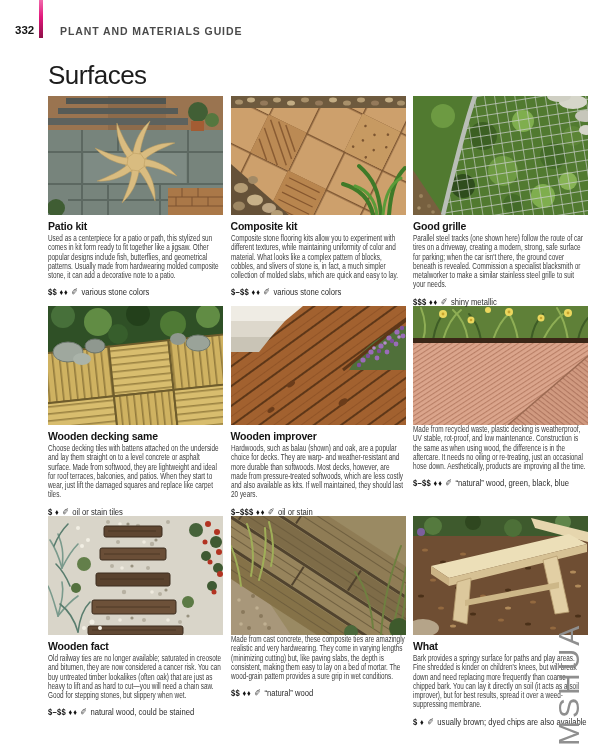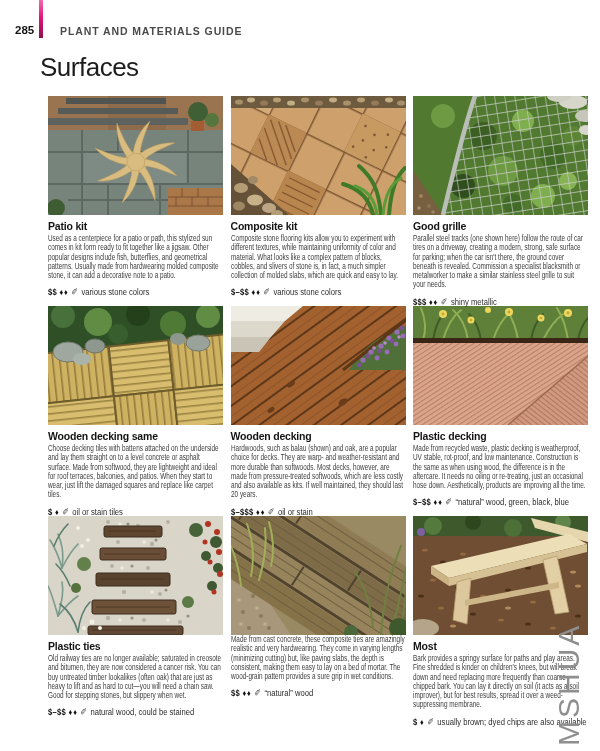--- a/index.html
+++ b/index.html
@@ -3,21 +3,21 @@
 <meta charset="utf-8">
 <style>
   html,body{margin:0;padding:0;background:#ffffff;}
   body{width:600px;height:751px;position:relative;overflow:hidden;
        font-family:"Liberation Sans",sans-serif;color:#222;}
   .pagebar{position:absolute;left:39px;top:0;width:4px;height:38px;
            background:linear-gradient(180deg,#f06aab 0%,#e2177c 45%,#8e1048 100%);}
   .pagenum{position:absolute;left:15px;top:24px;font-size:11.5px;font-weight:bold;color:#141414;}
   .sectiontitle{position:absolute;left:48px;top:25px;font-size:10.5px;font-weight:bold;
                 letter-spacing:0.9px;color:#4a4a4a;padding-left:12px;}
-  .pagetitle{position:absolute;left:36px;top:48px;margin:4px;font-size:26px;font-weight:400;
+  .pagetitle{position:absolute;left:36px;top:48px;margin:12px;font-size:26px;font-weight:400;
              letter-spacing:-0.5px;color:#1c1c1c;}
   .grid{position:absolute;top:96px;left:33px;width:540px;display:grid;
         grid-template-columns:repeat(3,175px);column-gap:7.5px;grid-auto-rows:210px;}
   .card{width:175px;height:251px;overflow:hidden;padding-left:15px;}
   .thumb{width:175px;height:119px;overflow:hidden;background:#b9b2a4;}
   .thumb svg{display:block;}
   .card h3{margin:5px 0 2px;font-size:10.5px;letter-spacing:-0.2px;color:#141414;font-weight:bold;}
   .desc{margin:0;font-size:8.2px;line-height:1.13;color:#3c3c3c;width:224px;
         transform:scaleX(0.781);transform-origin:0 0;letter-spacing:0;}
   .meta{margin:6px 0 0;font-size:9px;color:#141414;width:206px;transform:scaleX(0.85);
@@ -27,21 +27,21 @@
   .meta .brush{font-size:9.5px;color:#4d4d4d;margin-left:3px;}
   .meta .note{margin-left:4px;color:#2c2c2c;}
   .watermark{position:absolute;top:746px;left:552px;transform:rotate(-90deg);
              transform-origin:0 0;font-size:30px;letter-spacing:3px;color:#8f8f8f;
              white-space:nowrap;font-weight:400;}
 </style>
 </head>
 <body>
 
 <div class="pagebar"></div>
-<div class="pagenum">285</div>
+<div class="pagenum">332</div>
 <div class="sectiontitle">PLANT AND MATERIALS GUIDE</div>
 <h1 class="pagetitle">Surfaces</h1>
 
 <main class="grid">
 
   <article class="card">
     <div class="thumb">
       <svg viewBox="0 0 175 119" width="175" height="119" preserveAspectRatio="none">
         <rect width="175" height="119" fill="#77847c"></rect>
         <rect width="175" height="34" fill="#8d6b4b"></rect>
@@ -279,21 +279,21 @@
           <circle cx="171" cy="22" r="2.2"></circle>
             <circle cx="128" cy="59" r="2.2"></circle>
         </g>
         <g fill="#b58ccb">
           <circle cx="143" cy="42" r="1.8"></circle>
             <circle cx="154" cy="37" r="1.8"></circle>
             <circle cx="168" cy="31" r="1.8"></circle>
         </g>
       </svg>
     </div>
-    <h3>Wooden decking</h3>
+    <h3>Wooden improver</h3>
     <p class="desc">Hardwoods, such as balau (shown) and oak, are a popular choice for decks. They are warp- and weather-resistant and more durable than softwoods. Most decks, however, are made from pressure-treated softwoods, which are less costly and also available as kits. If well maintained, they should last 20 years.</p>
     <p class="meta"><span class="cost">$–$$$</span><span class="dur">♦♦</span><span class="brush">✐</span><span class="note">oil or stain</span></p>
   </article>
 
   <article class="card">
     <div class="thumb">
       <svg viewBox="0 0 175 119" width="175" height="119" preserveAspectRatio="none">
         <defs>
           <pattern id="p6a" width="4" height="4" patternUnits="userSpaceOnUse" patternTransform="rotate(-33)">
             <rect width="4" height="4" fill="#dba58c"></rect>
@@ -334,21 +334,20 @@
         </g>
         <g fill="#c7a52e">
           <circle cx="30" cy="8" r="1.4"></circle>
             <circle cx="58" cy="14" r="1.3"></circle>
             <circle cx="96" cy="6" r="1.4"></circle>
           <circle cx="128" cy="12" r="1.3"></circle>
             <circle cx="155" cy="7" r="1.4"></circle>
         </g>
       </svg>
     </div>
-    <h3>Plastic decking</h3>
     <p class="desc">Made from recycled waste, plastic decking is weatherproof, UV stable, rot-proof, and low maintenance. Construction is the same as when using wood, the difference is in the aftercare. It needs no oiling or re-treating, just an occasional hose down. Aesthetically, products are improving all the time.</p>
     <p class="meta"><span class="cost">$–$$</span><span class="dur">♦♦</span><span class="brush">✐</span><span class="note">“natural” wood, green, black, blue</span></p>
   </article>
 
   <article class="card">
     <div class="thumb">
       <svg viewBox="0 0 175 119" width="175" height="119" preserveAspectRatio="none">
         <rect width="175" height="119" fill="#d9d5c9"></rect>
         <g fill="#b7b1a2">
           <circle cx="60" cy="6" r="2"></circle>
@@ -426,21 +425,21 @@
         <g fill="#f2efe4">
           <circle cx="40" cy="24" r="2"></circle>
             <circle cx="34" cy="30" r="2"></circle>
             <circle cx="44" cy="106" r="2.5"></circle>
           <circle cx="36" cy="112" r="2"></circle>
             <circle cx="52" cy="112" r="2"></circle>
             <circle cx="30" cy="12" r="2"></circle>
         </g>
       </svg>
     </div>
-    <h3>Plastic ties</h3>
+    <h3>Wooden fact</h3>
     <p class="desc">Old railway ties are no longer available; saturated in creosote and bitumen, they are now considered a cancer risk. You can buy untreated timber lookalikes (often oak) that are just as heavy to lift and as hard to cut—you will need a chain saw. Good for stepping stones, but slippery when wet.</p>
     <p class="meta"><span class="cost">$–$$</span><span class="dur">♦♦</span><span class="brush">✐</span><span class="note">natural wood, could be stained</span></p>
   </article>
 
   <article class="card">
     <div class="thumb">
       <svg viewBox="0 0 175 119" width="175" height="119" preserveAspectRatio="none">
         <rect width="175" height="119" fill="#9a8a63"></rect>
         <path d="M0 30 L60 119 H0 Z" fill="#a8977a"></path>
         <g fill="#8a795c">
@@ -536,20 +535,20 @@
         <path d="M118 2 L175 16 L175 26 L122 12 Z" fill="#e6d6ae"></path>
         <path d="M18 50 L156 18 L174 28 L36 62 Z" fill="#ecdfb8"></path>
         <path d="M18 50 L36 62 L36 70 L18 58 Z" fill="#cbb385"></path>
         <path d="M36 62 L174 28 L174 36 L36 70 Z" fill="#d6c194"></path>
         <path d="M44 66 L58 62 L54 108 L40 104 Z" fill="#dcc89c" stroke="#b59c6e" stroke-width="0.8"></path>
         <path d="M130 44 L144 40 L156 96 L142 98 Z" fill="#e2cfa4" stroke="#b59c6e" stroke-width="0.8"></path>
         <path d="M52 84 L146 66 L146 72 L52 90 Z" fill="#cdb788"></path>
         <ellipse cx="10" cy="112" rx="16" ry="9" fill="#b5a489"></ellipse>
       </svg>
     </div>
-    <h3>Most</h3>
+    <h3>What</h3>
     <p class="desc">Bark provides a springy surface for paths and play areas. Fine shredded is kinder on children's knees, but will break down and need replacing more frequently than coarse chipped bark. You can lay it directly on soil (it acts as a soil improver), but for best results, spread it over a weed-suppressing membrane.</p>
     <p class="meta"><span class="cost">$</span><span class="dur">♦</span><span class="brush">✐</span><span class="note">usually brown; dyed chips are also available</span></p>
   </article>
 
 </main>
 
 <div class="watermark">MSHUA</div>
 
 </body></html>

